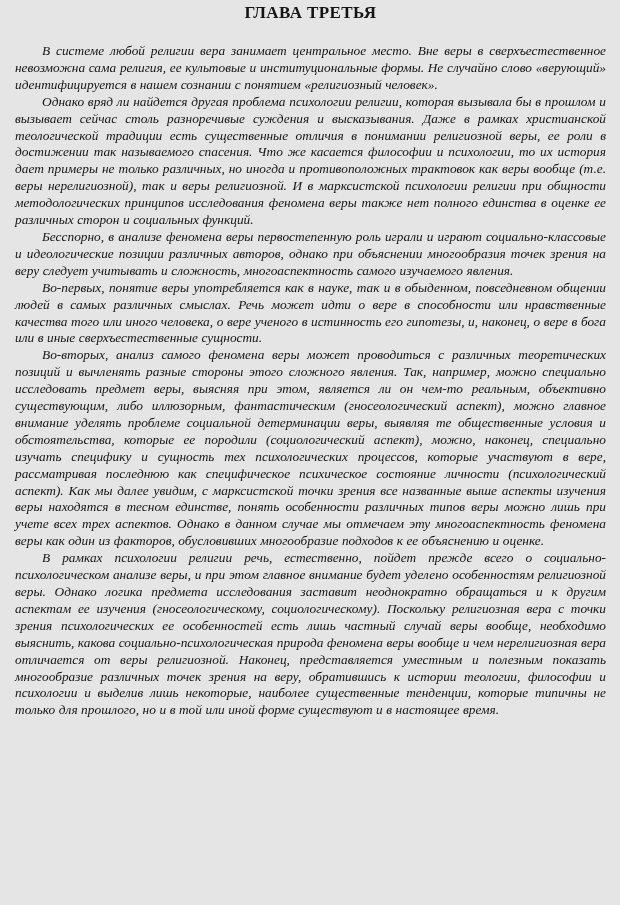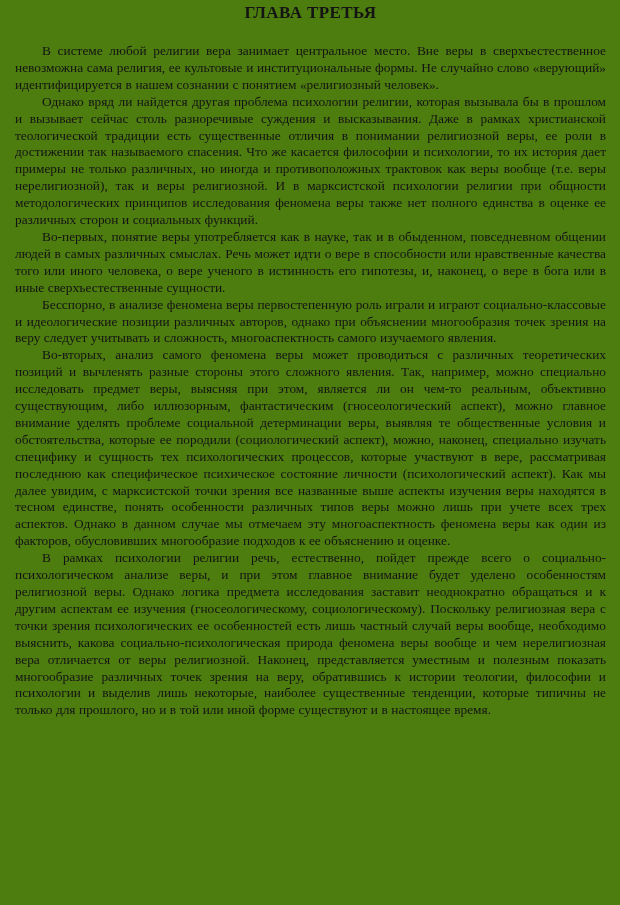--- a/index.html
+++ b/index.html
@@ -12,21 +12,21 @@
     height: 905px;
     overflow: hidden;
     font-family: "Liberation Serif", "DejaVu Serif", serif;
     color: #141414;
   }
   .page {
     box-sizing: border-box;
     width: 620px;
     height: 905px;
     padding: 2px 14px 4px 15px;
-    background: #4d7c0f;
+    background: #e5e5e5;
   }
   .chapter-title {
     margin: 0;
     text-align: center;
     font-size: 17px;
     font-weight: bold;
     letter-spacing: 0.4px;
     line-height: 22px;
   }
   .section-title {
@@ -38,35 +38,36 @@
     line-height: 22px;
   }
   .body-text {
     margin-top: 19px;
     font-size: 13.35px;
     line-height: 16.9px;
     text-align: justify;
     hyphens: auto;
     -webkit-hyphens: auto;
     word-spacing: 0.2px;
+    font-style: italic;
   }
   .body-text p {
     margin: 0;
     padding: 0;
     text-indent: 27px;
   }
 </style>
 </head>
 <body>
 
 <div class="page">
   <h1 class="chapter-title">ГЛАВА ТРЕТЬЯ</h1>
 
 
   <div class="body-text">
     <p>В системе любой религии вера занимает центральное место. Вне веры в сверхъестественное невозможна сама религия, ее культовые и институциональные формы. Не случайно слово «верующий» идентифицируется в нашем сознании с понятием «религиозный человек».</p>
     <p>Однако вряд ли найдется другая проблема психологии религии, которая вызывала бы в прошлом и вызывает сейчас столь разноречивые суждения и высказывания. Даже в рамках христианской теологической традиции есть существенные отличия в понимании религиозной веры, ее роли в достижении так называемого спасения. Что же касается философии и психологии, то их история дает примеры не только различных, но иногда и противоположных трактовок как веры вообще (т.е. веры нерелигиозной), так и веры религиозной. И в марксистской психологии религии при общности методологических принципов исследования феномена веры также нет полного единства в оценке ее различных сторон и социальных функций.</p>
+    <p>Бесспорно, в анализе феномена веры первостепенную роль играли и играют социально-классовые и идеологические позиции различных авторов, однако при объяснении многообразия точек зрения на веру следует учитывать и сложность, многоаспектность самого изучаемого явления.</p>
     <p>Во-первых, понятие веры употребляется как в науке, так и в обыденном, повседневном общении людей в самых различных смыслах. Речь может идти о вере в способности или нравственные качества того или иного человека, о вере ученого в истинность его гипотезы, и, наконец, о вере в бога или в иные сверхъестественные сущности.</p>
-    <p>Бесспорно, в анализе феномена веры первостепенную роль играли и играют социально-классовые и идеологические позиции различных авторов, однако при объяснении многообразия точек зрения на веру следует учитывать и сложность, многоаспектность самого изучаемого явления.</p>
     <p>Во-вторых, анализ самого феномена веры может проводиться с различных теоретических позиций и вычленять разные стороны этого сложного явления. Так, например, можно специально исследовать предмет веры, выясняя при этом, является ли он чем-то реальным, объективно существующим, либо иллюзорным, фантастическим (гносеологический аспект), можно главное внимание уделять проблеме социальной детерминации веры, выявляя те общественные условия и обстоятельства, которые ее породили (социологический аспект), можно, наконец, специально изучать специфику и сущность тех психологических процессов, которые участвуют в вере, рассматривая последнюю как специфическое психическое состояние личности (психологический аспект). Как мы далее увидим, с марксистской точки зрения все названные выше аспекты изучения веры находятся в тесном единстве, понять особенности различных типов веры можно лишь при учете всех трех аспектов. Однако в данном случае мы отмечаем эту многоаспектность феномена веры как один из факторов, обусловивших многообразие подходов к ее объяснению и оценке.</p>
     <p>В рамках психологии религии речь, естественно, пойдет прежде всего о социально-психологическом анализе веры, и при этом главное внимание будет уделено особенностям религиозной веры. Однако логика предмета исследования заставит неоднократно обращаться и к другим аспектам ее изучения (гносеологическому, социологическому). Поскольку религиозная вера с точки зрения психологических ее особенностей есть лишь частный случай веры вообще, необходимо выяснить, какова социально-психологическая природа феномена веры вообще и чем нерелигиозная вера отличается от веры религиозной. Наконец, представляется уместным и полезным показать многообразие различных точек зрения на веру, обратившись к истории теологии, философии и психологии и выделив лишь некоторые, наиболее существенные тенденции, которые типичны не только для прошлого, но и в той или иной форме существуют и в настоящее время.</p>
   </div>
 </div>
 
 </body></html>

